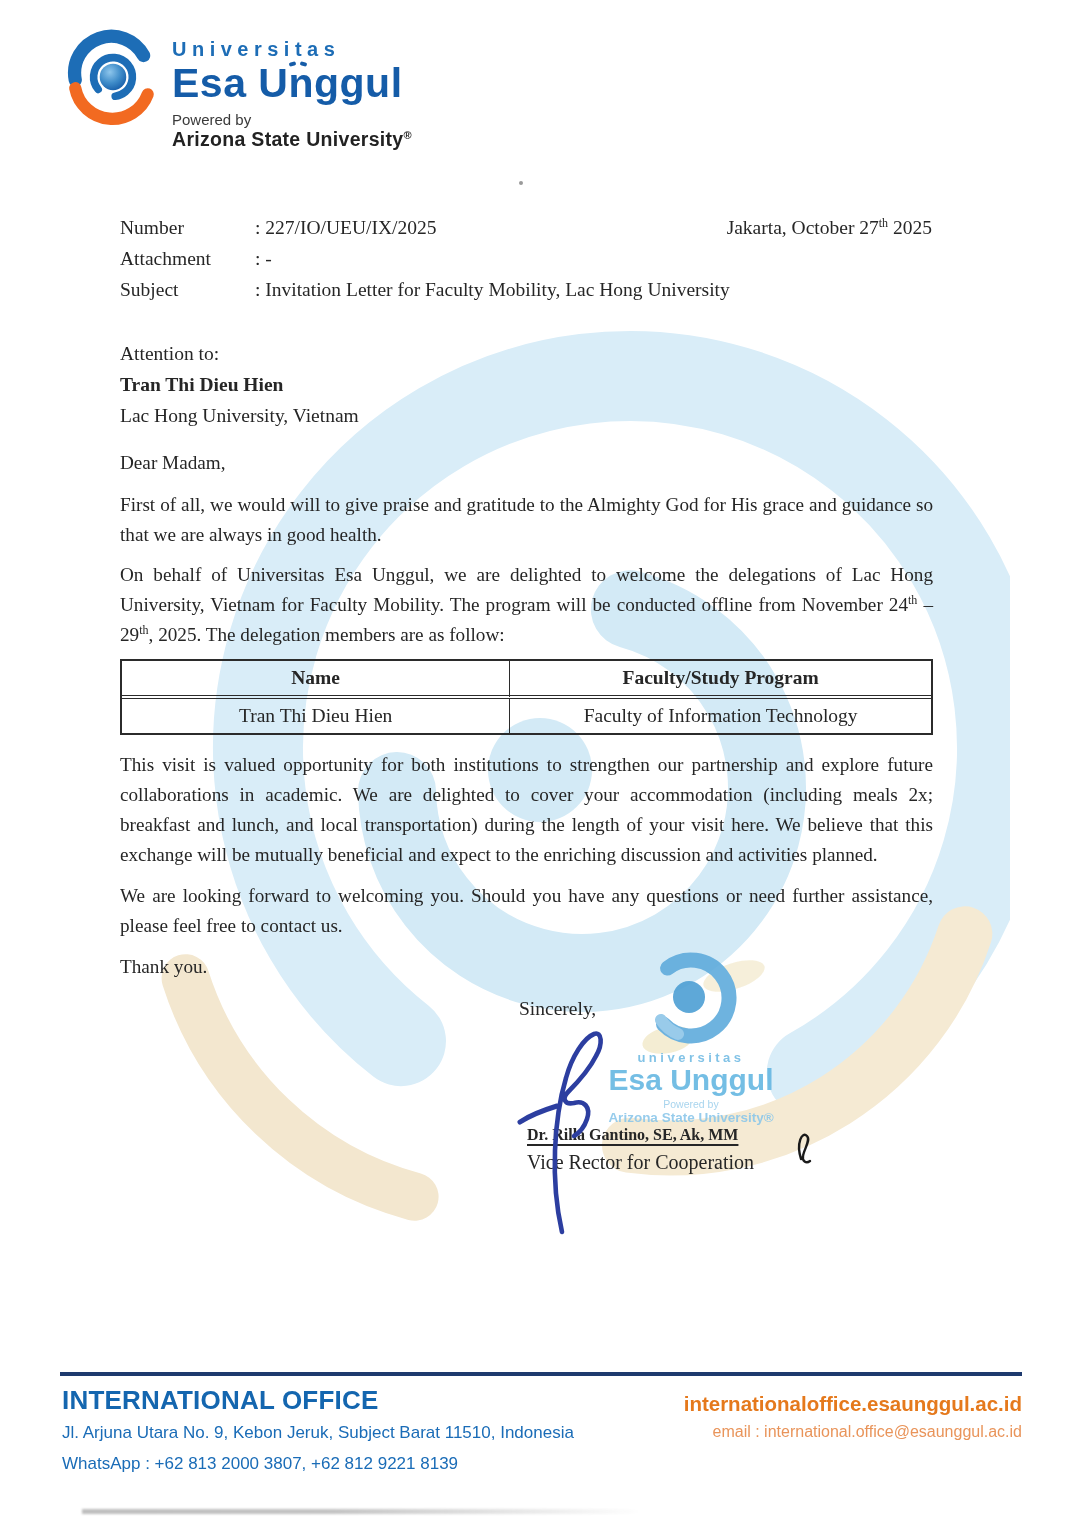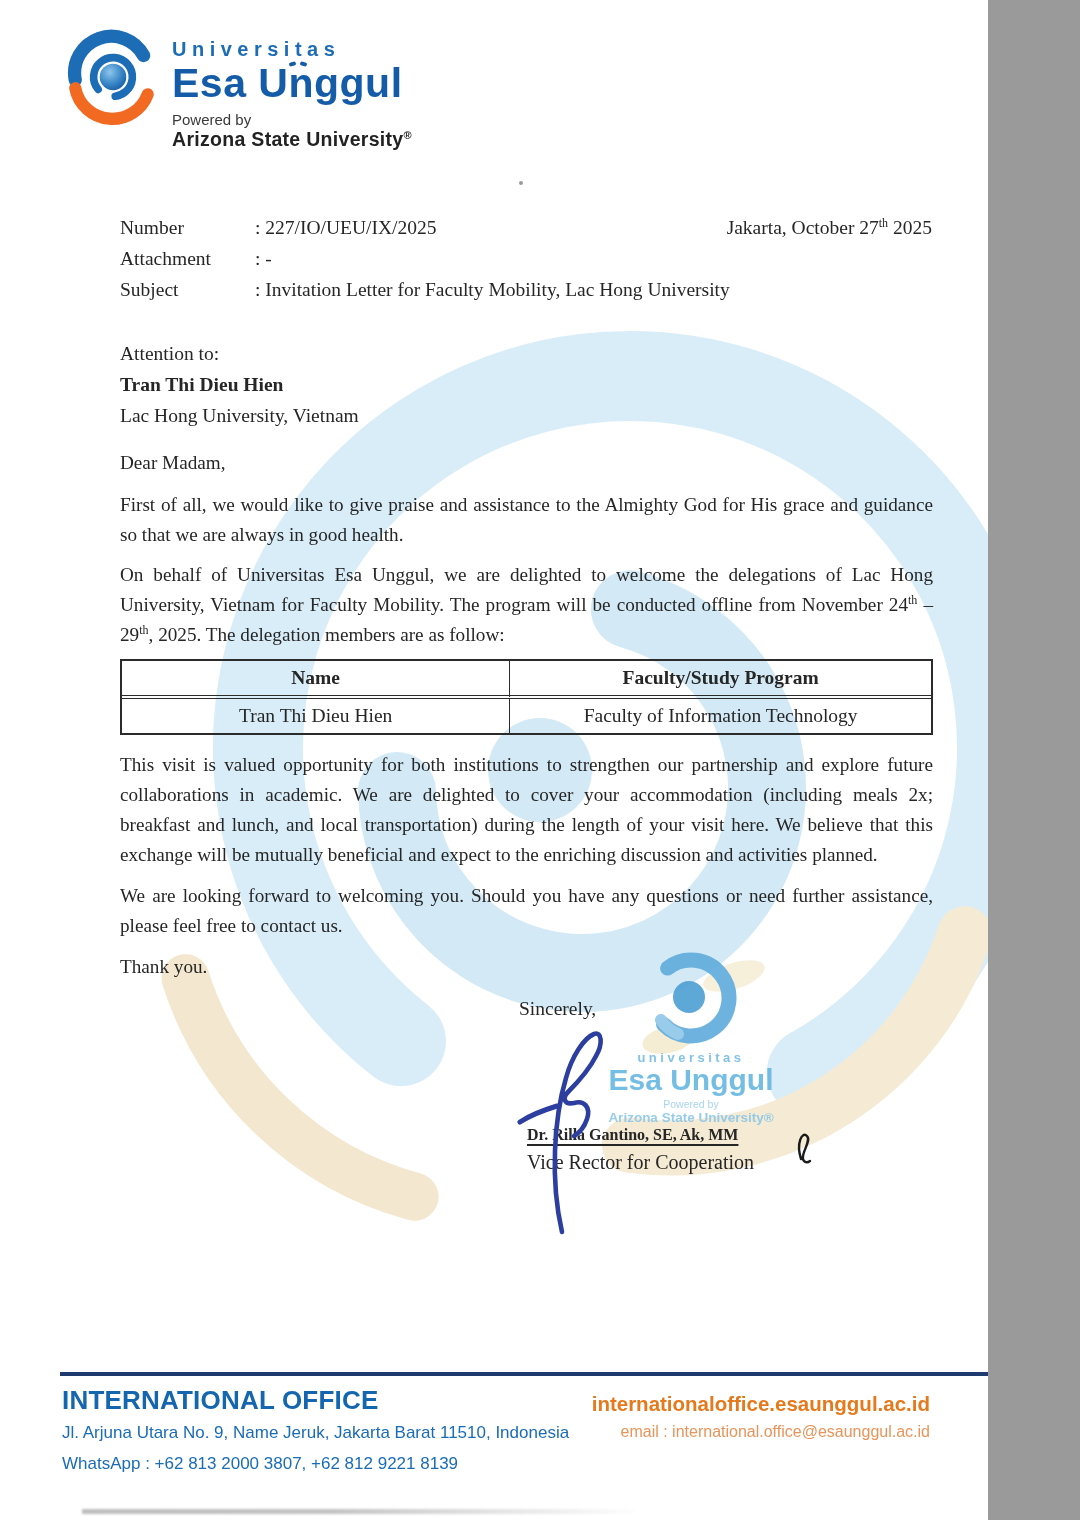--- a/index.html
+++ b/index.html
@@ -1,16 +1,16 @@
 <!DOCTYPE html>
 <html><head>
 <meta charset="utf-8">
 <style>
   html,body{margin:0;padding:0;background:#9a9a9a;}
-  .page{position:relative;width:988px;height:1520px;background:#ffffff;overflow:hidden;
+  .page{position:relative;width:1080px;height:1520px;background:#ffffff;overflow:hidden;
         font-family:"Liberation Serif","DejaVu Serif",serif;color:#262626;}
   
   .watermark{position:absolute;left:70px;top:318px;z-index:0;}
   
   .brand{position:absolute;left:62px;top:28px;z-index:2;display:flex;}
   .brand-icon{width:102px;height:104px;}
   .brand-text{margin-left:8px;padding-top:10px;font-family:"Liberation Sans","DejaVu Sans",sans-serif;}
   .brand-universitas{color:#1d6db6;font-size:20px;font-weight:bold;letter-spacing:5.5px;}
   .brand-name{position:relative;color:#155ca8;font-size:41px;font-weight:bold;letter-spacing:.5px;line-height:44px;}
   .u-accent{position:absolute;left:117px;top:1px;width:20px;height:6px;}
@@ -122,21 +122,21 @@
   </div>
 
   <div class="attention">
     <div>Attention to:</div>
     <div class="attn-name">Tran Thi Dieu Hien</div>
     <div>Lac Hong University, Vietnam</div>
   </div>
 
   <div class="bodytext">
     <p class="p-salute">Dear Madam,</p>
-    <p class="p1">First of all, we would like to give praise and assistance to the Almighty God for His grace and guidance so that we are always in good health.</p>
+    <p class="p1">First of all, we would will to give praise and gratitude to the Almighty God for His grace and guidance so that we are always in good health.</p>
     <p class="p2"><span>On behalf of Universitas Esa Unggul, we are delighted to welcome the delegations of Lac Hong University, Vietnam for Faculty Mobility. The program will be conducted offline from November 24</span><sup class="ord">th</sup><span> – 29</span><sup class="ord">th</sup><span>, 2025. The delegation members are as follow:</span></p>
 
     <table class="delegates">
       <tbody>
           <tr>
         <th class="col-name">Name</th>
         <th>Faculty/Study Program</th>
       </tr>
       <tr>
         <td class="col-name">Tran Thi Dieu Hien</td>
@@ -177,21 +177,21 @@
     <div class="sig-title">Vice Rector for Cooperation</div>
   </div>
 
   <svg class="penmark" width="30" height="42" viewBox="0 0 30 42">
     <path d="M 9 32 C 4 16, 10 4, 15 9 C 19 13, 12 22, 11 29 C 10 34, 14 37, 18 34" fill="none" stroke="#1a1a1a" stroke-width="2.4" stroke-linecap="round"></path>
   </svg>
 
   <div class="footer-rule"></div>
   <div class="footer-left">
     <div class="footer-office">INTERNATIONAL OFFICE</div>
-    <div class="footer-address">Jl. Arjuna Utara No. 9, Name Jeruk, Jakarta Barat 11510, Indonesia</div>
+    <div class="footer-address">Jl. Arjuna Utara No. 9, Kebon Jeruk, Subject Barat 11510, Indonesia</div>
     <div class="footer-wa">WhatsApp : +62 813 2000 3807, +62 812 9221 8139</div>
   </div>
   <div class="footer-right">
     <div class="footer-web">internationaloffice.esaunggul.ac.id</div>
     <div class="footer-email">email : international.office@esaunggul.ac.id</div>
   </div>
 
   <div class="speck"></div>
   <div class="smudge"></div>
 

